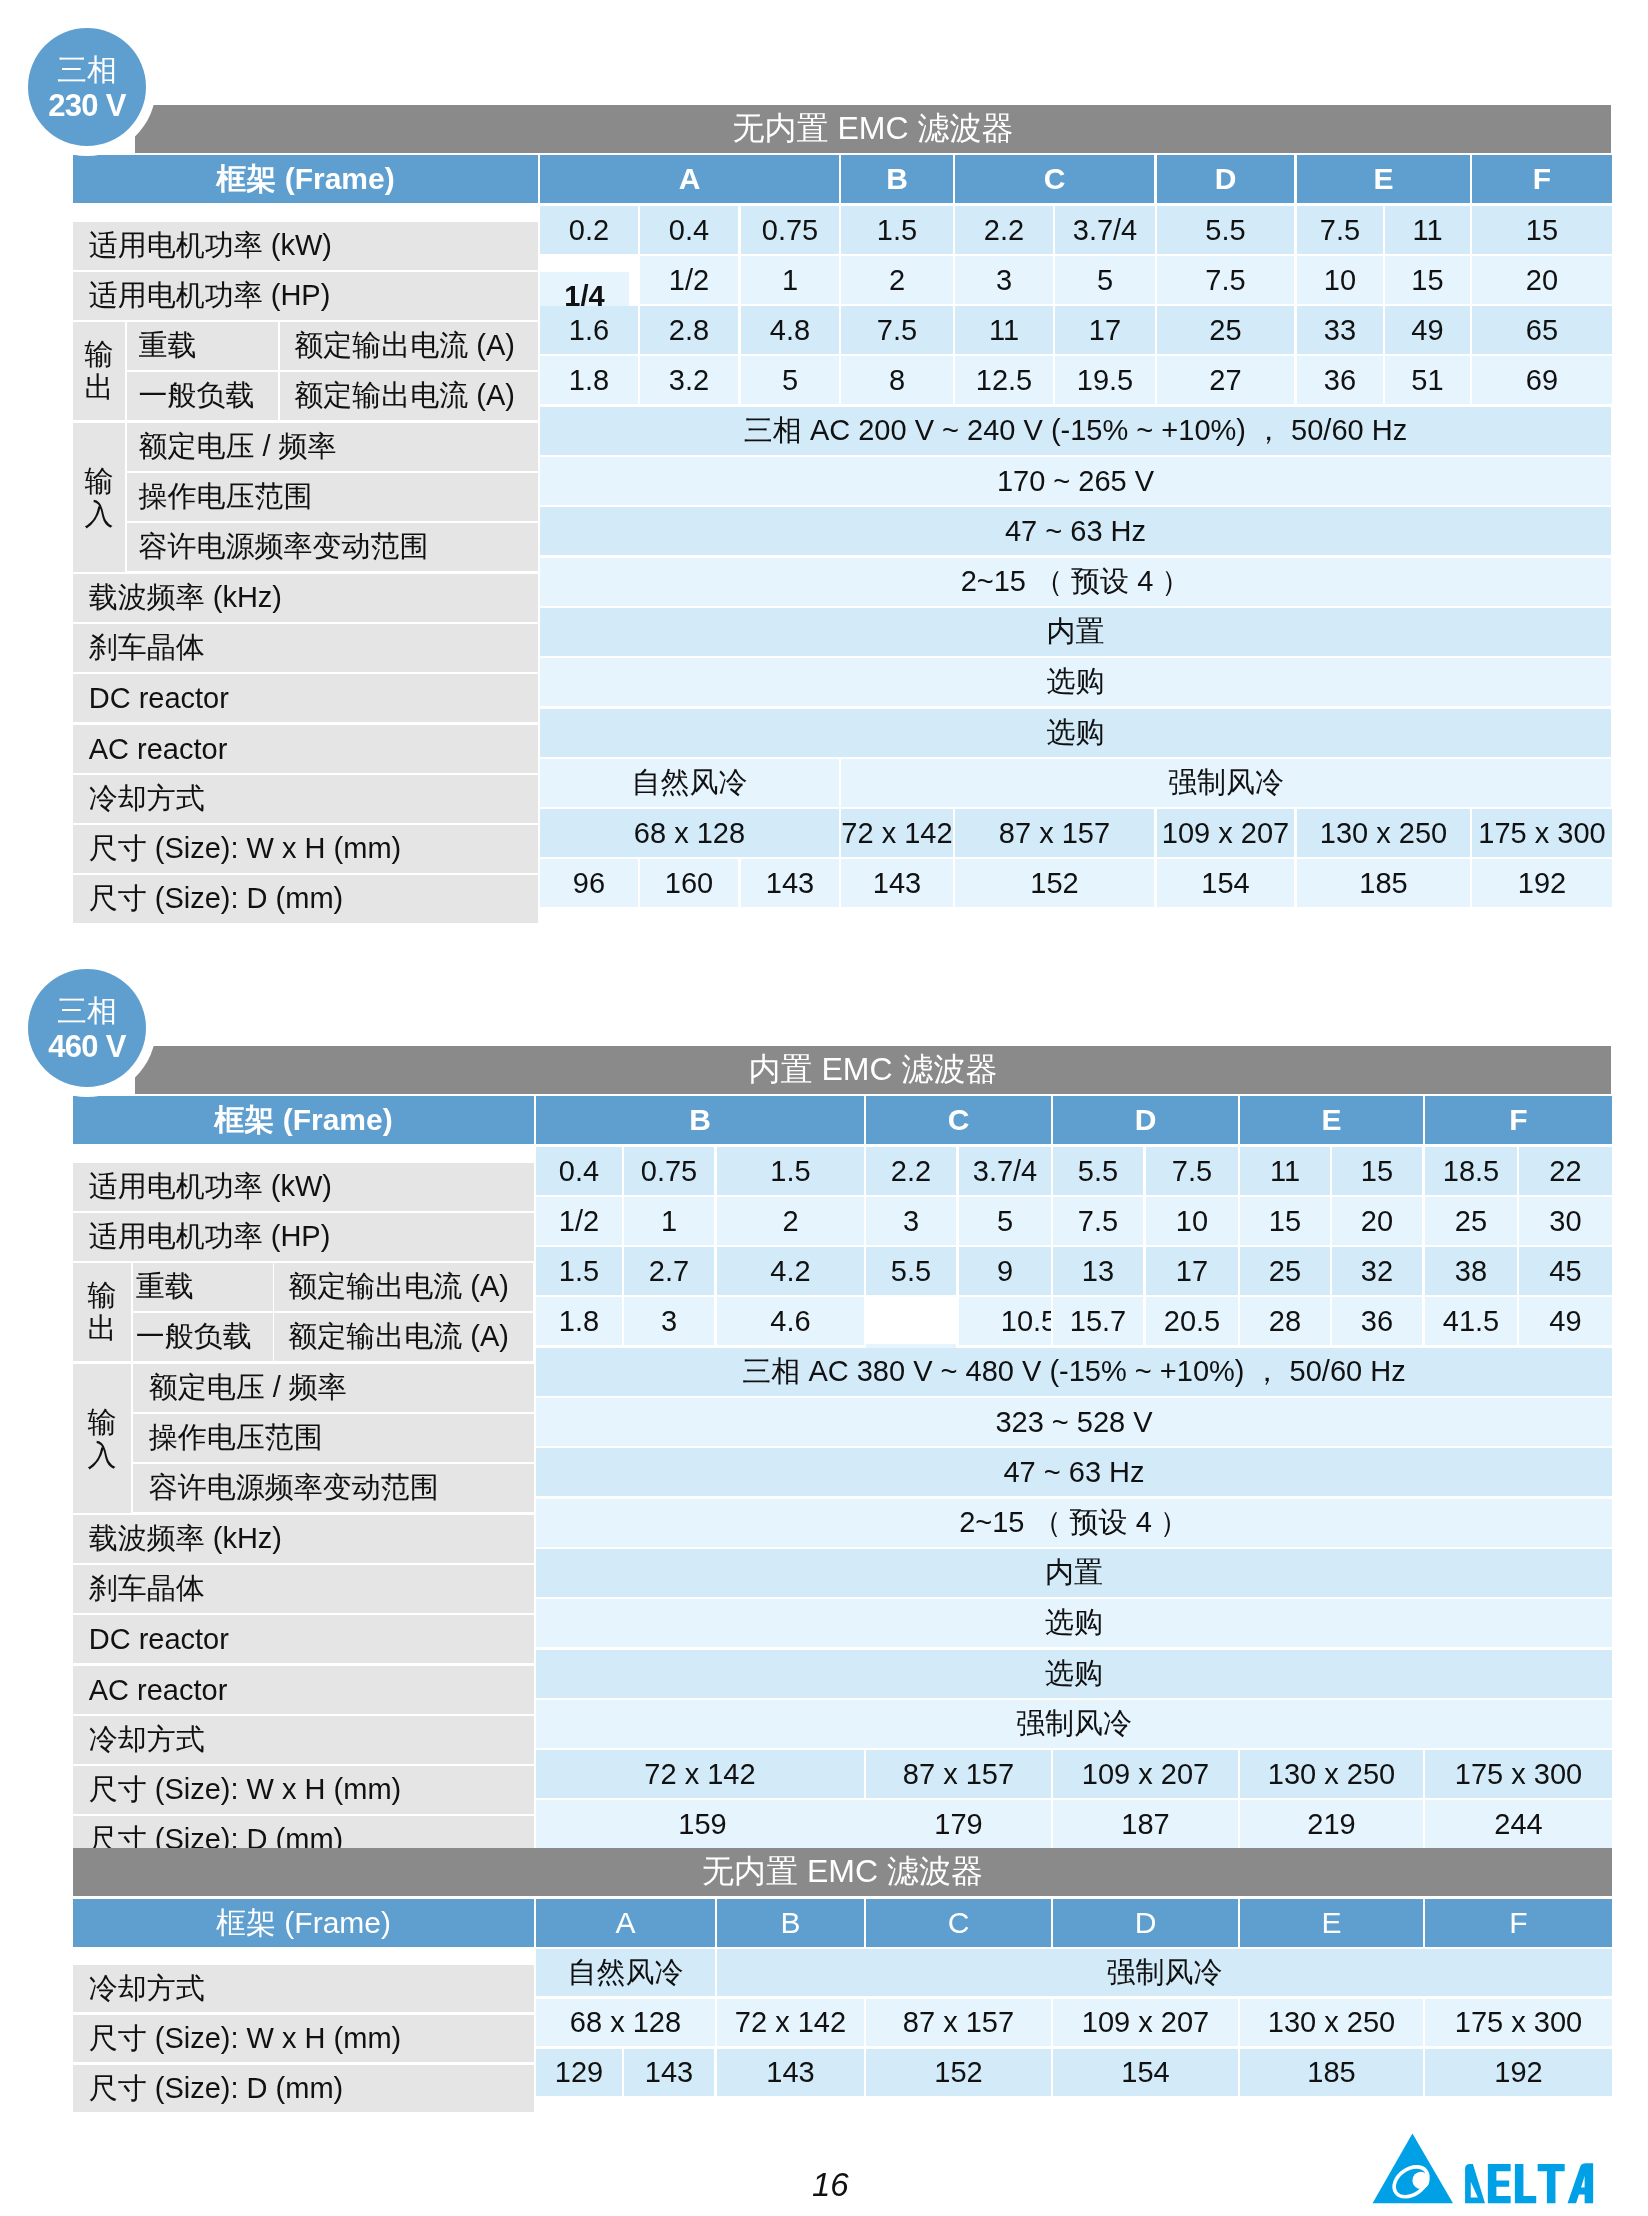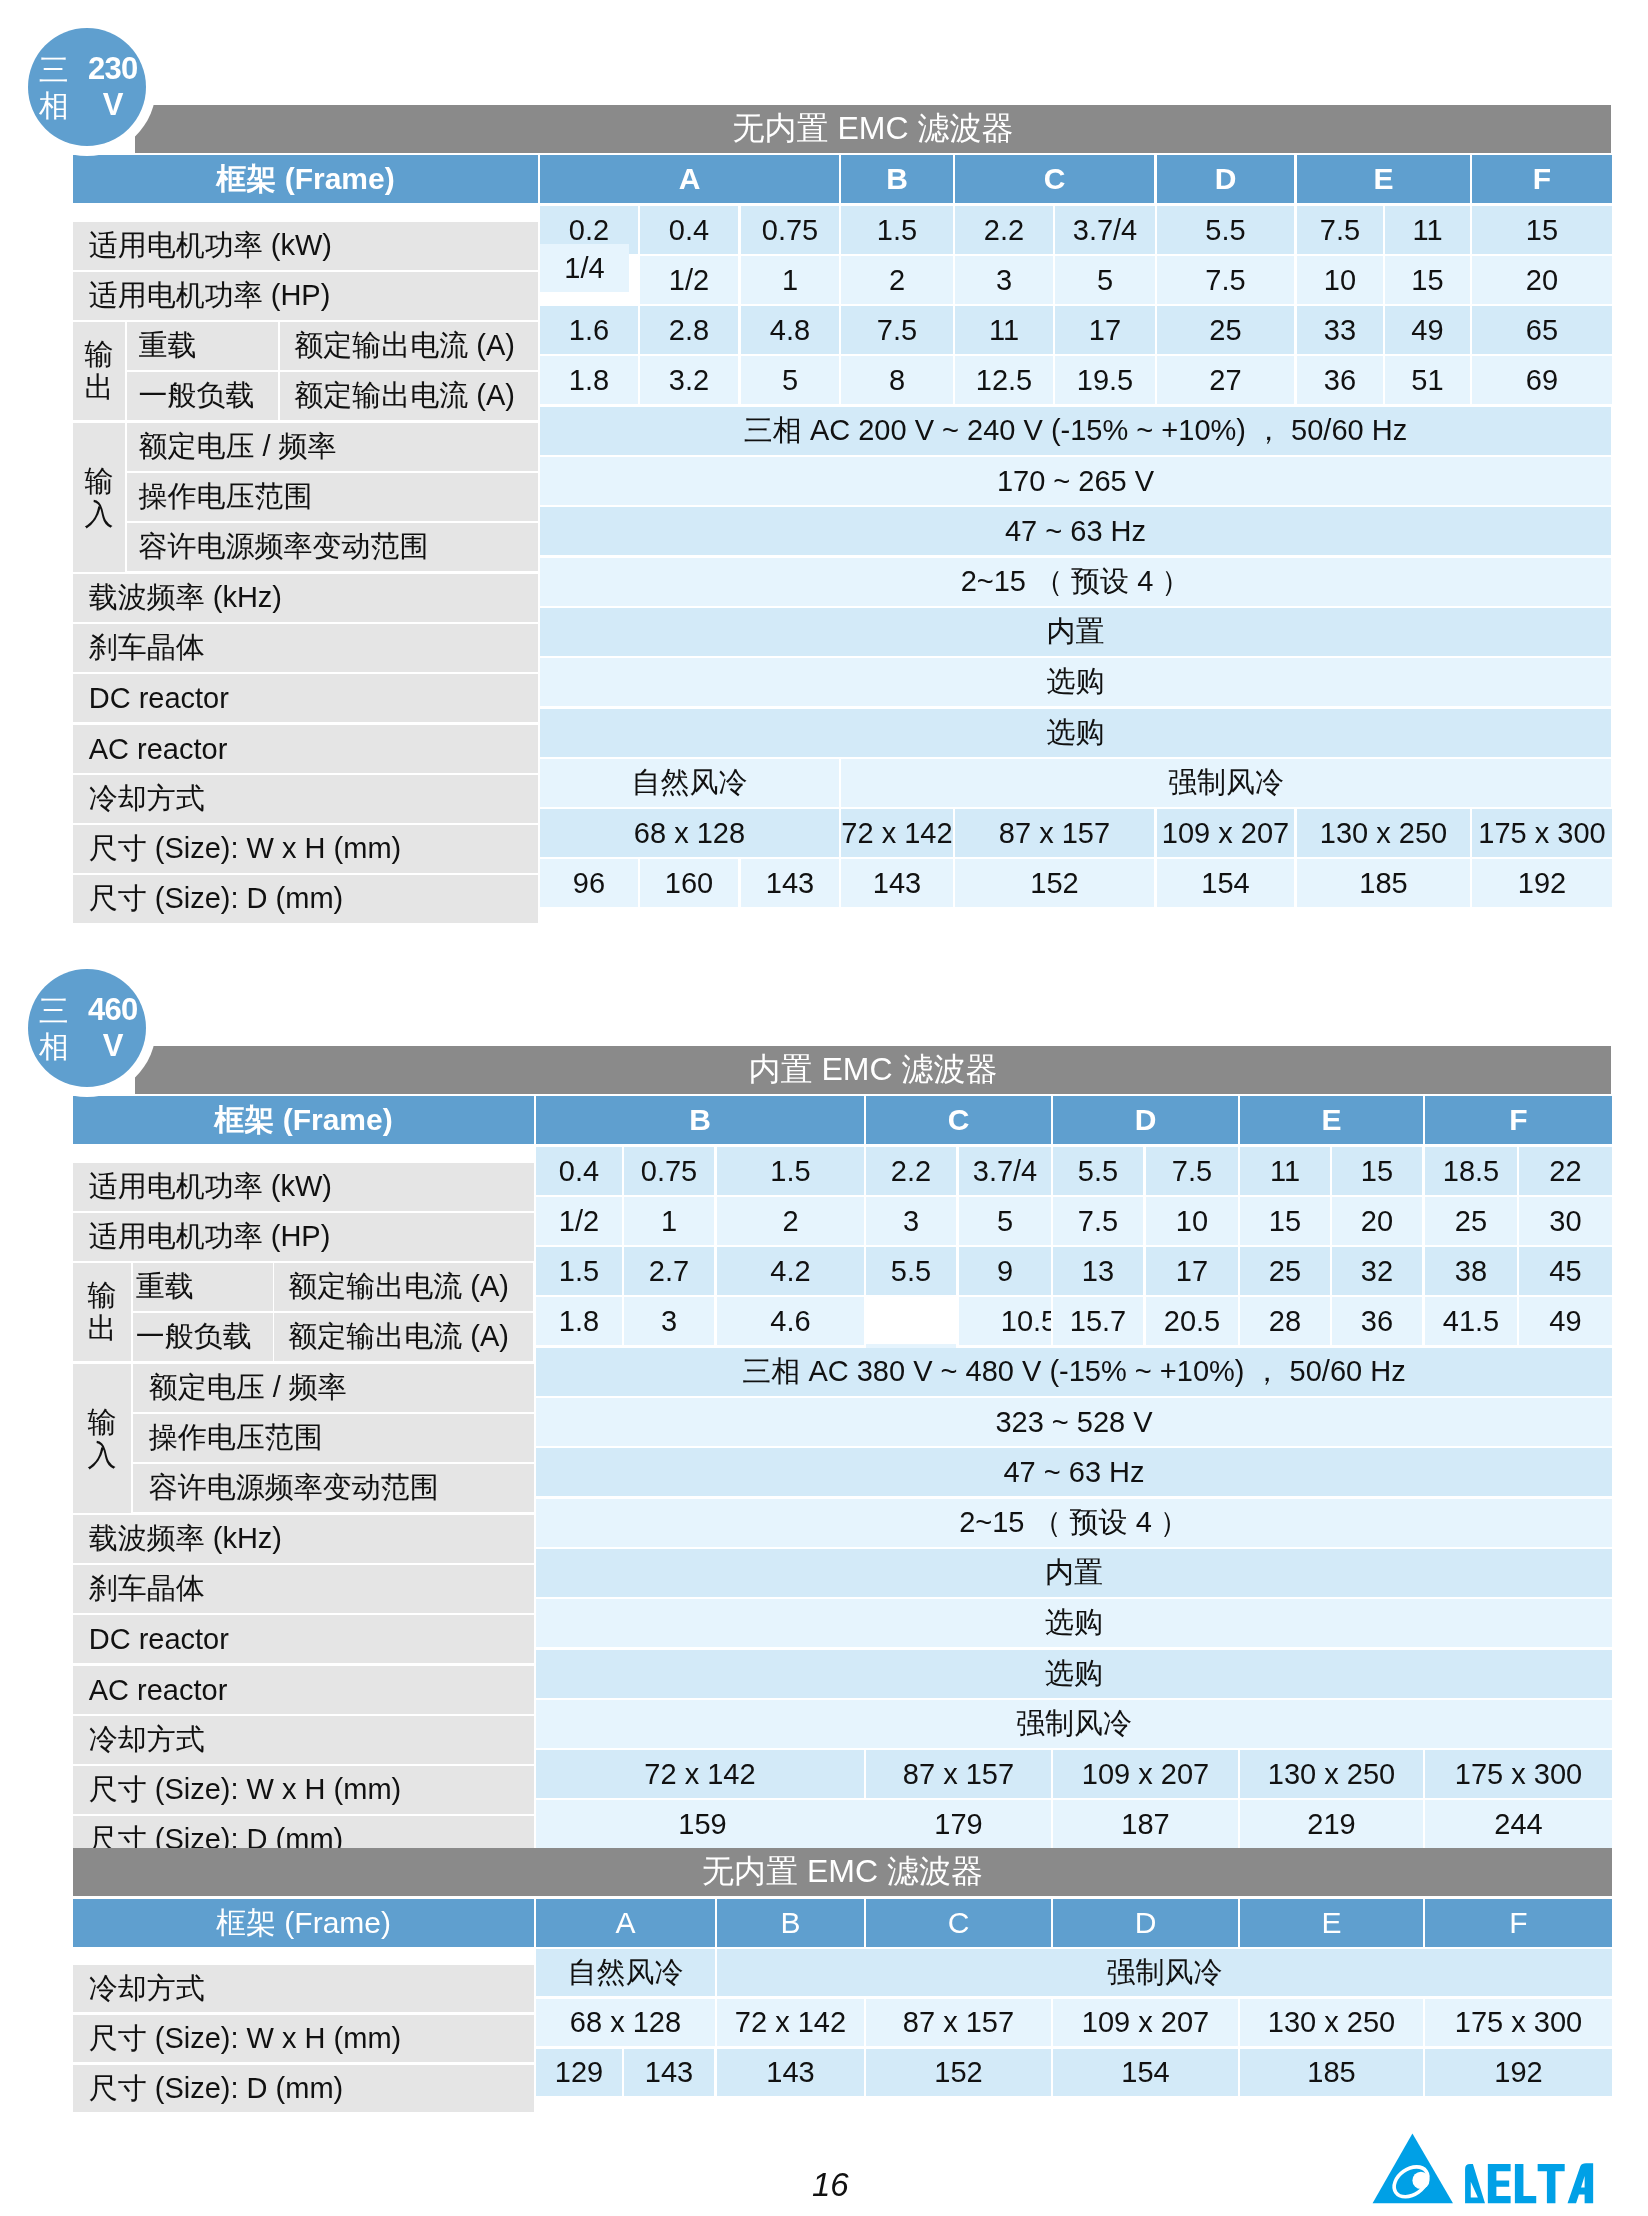--- a/index.html
+++ b/index.html
@@ -1,20 +1,20 @@
 <!DOCTYPE html>
 <html style="font-size:11.4px"><head>
 <meta charset="utf-8">
 <style>
   html, body { margin: 0; padding: 0; background: #ffffff; }
   body { width: 1649px; height: 2216px; position: relative; overflow: hidden;
          font-family: "Liberation Sans", "DejaVu Sans", sans-serif; color: #111; }
   .badge { position: absolute; width: 118px; height: 118px; border-radius: 50%;
            background: #5f9fcf; box-shadow: 0 0 0 10px #ffffff; z-index: 3;
-           color: #fff; text-align: center; display: flex; flex-direction: row;
+           color: #fff; text-align: center; display: flex; flex-direction: column;
            justify-content: center; align-items: center; }
   .badge .b1 { font-size: 30px; line-height: 36px; margin-top: 1.4px; }
   .badge .b2 { font-size: 31px; font-weight: bold; line-height: 36px; letter-spacing: -0.7px; }
   .cell { position: absolute; box-sizing: border-box; display: flex; align-items: center;
           justify-content: center; font-size: 29px; white-space: nowrap; overflow: hidden; }
   .gray-bar { background: #8a8a8a; color: #fff; font-size: 32px; }
   .hdr { background: #5f9fcf; color: #fff; font-weight: bold; font-size: 30px; }
   .hdr.thin { font-weight: normal; }
   .lab { background: #e5e5e5; justify-content: flex-start; padding-left: 15.7px; margin-top: 16px; }
   .lab.vert { flex-direction: column; line-height: 33px; padding-left: 0; justify-content: center; }
@@ -50,21 +50,21 @@
     <div class="cell d1" style="left: 640px; top: 206px; width: 98px; height: 48px;">0.4</div>
     <div class="cell d1" style="left: 741px; top: 206px; width: 98px; height: 48px;">0.75</div>
     <div class="cell d1" style="left: 841px; top: 206px; width: 112px; height: 48px;">1.5</div>
     <div class="cell d1" style="left: 955px; top: 206px; width: 98px; height: 48px;">2.2</div>
     <div class="cell d1" style="left: 1055px; top: 206px; width: 100px; height: 48px;">3.7/4</div>
     <div class="cell d1" style="left: 1157px; top: 206px; width: 137px; height: 48px;">5.5</div>
     <div class="cell d1" style="left: 1297px; top: 206px; width: 86px; height: 48px;">7.5</div>
     <div class="cell d1" style="left: 1385px; top: 206px; width: 85px; height: 48px;">11</div>
     <div class="cell d1" style="left: 1472px; top: 206px; width: 140px; height: 48px;">15</div>
     <div class="cell lab" style="left: 73px; top: 256px; width: 465px; height: 48px;">适用电机功率 (HP)</div>
-    <div class="cell d2" style="left: 540px; top: 244px; width: 89px; height: 48px;">1/4</div>
+    <div class="cell d2" style="left: 540px; top: 272px; width: 89px; height: 48px; font-weight: bold;">1/4</div>
     <div class="cell d2" style="left: 640px; top: 256px; width: 98px; height: 48px;">1/2</div>
     <div class="cell d2" style="left: 741px; top: 256px; width: 98px; height: 48px;">1</div>
     <div class="cell d2" style="left: 841px; top: 256px; width: 112px; height: 48px;">2</div>
     <div class="cell d2" style="left: 955px; top: 256px; width: 98px; height: 48px;">3</div>
     <div class="cell d2" style="left: 1055px; top: 256px; width: 100px; height: 48px;">5</div>
     <div class="cell d2" style="left: 1157px; top: 256px; width: 137px; height: 48px;">7.5</div>
     <div class="cell d2" style="left: 1297px; top: 256px; width: 86px; height: 48px;">10</div>
     <div class="cell d2" style="left: 1385px; top: 256px; width: 85px; height: 48px;">15</div>
     <div class="cell d2" style="left: 1472px; top: 256px; width: 140px; height: 48px;">20</div>
     <div class="cell lab vert" style="left: 73px; top: 306px; width: 52px; height: 98px;">

